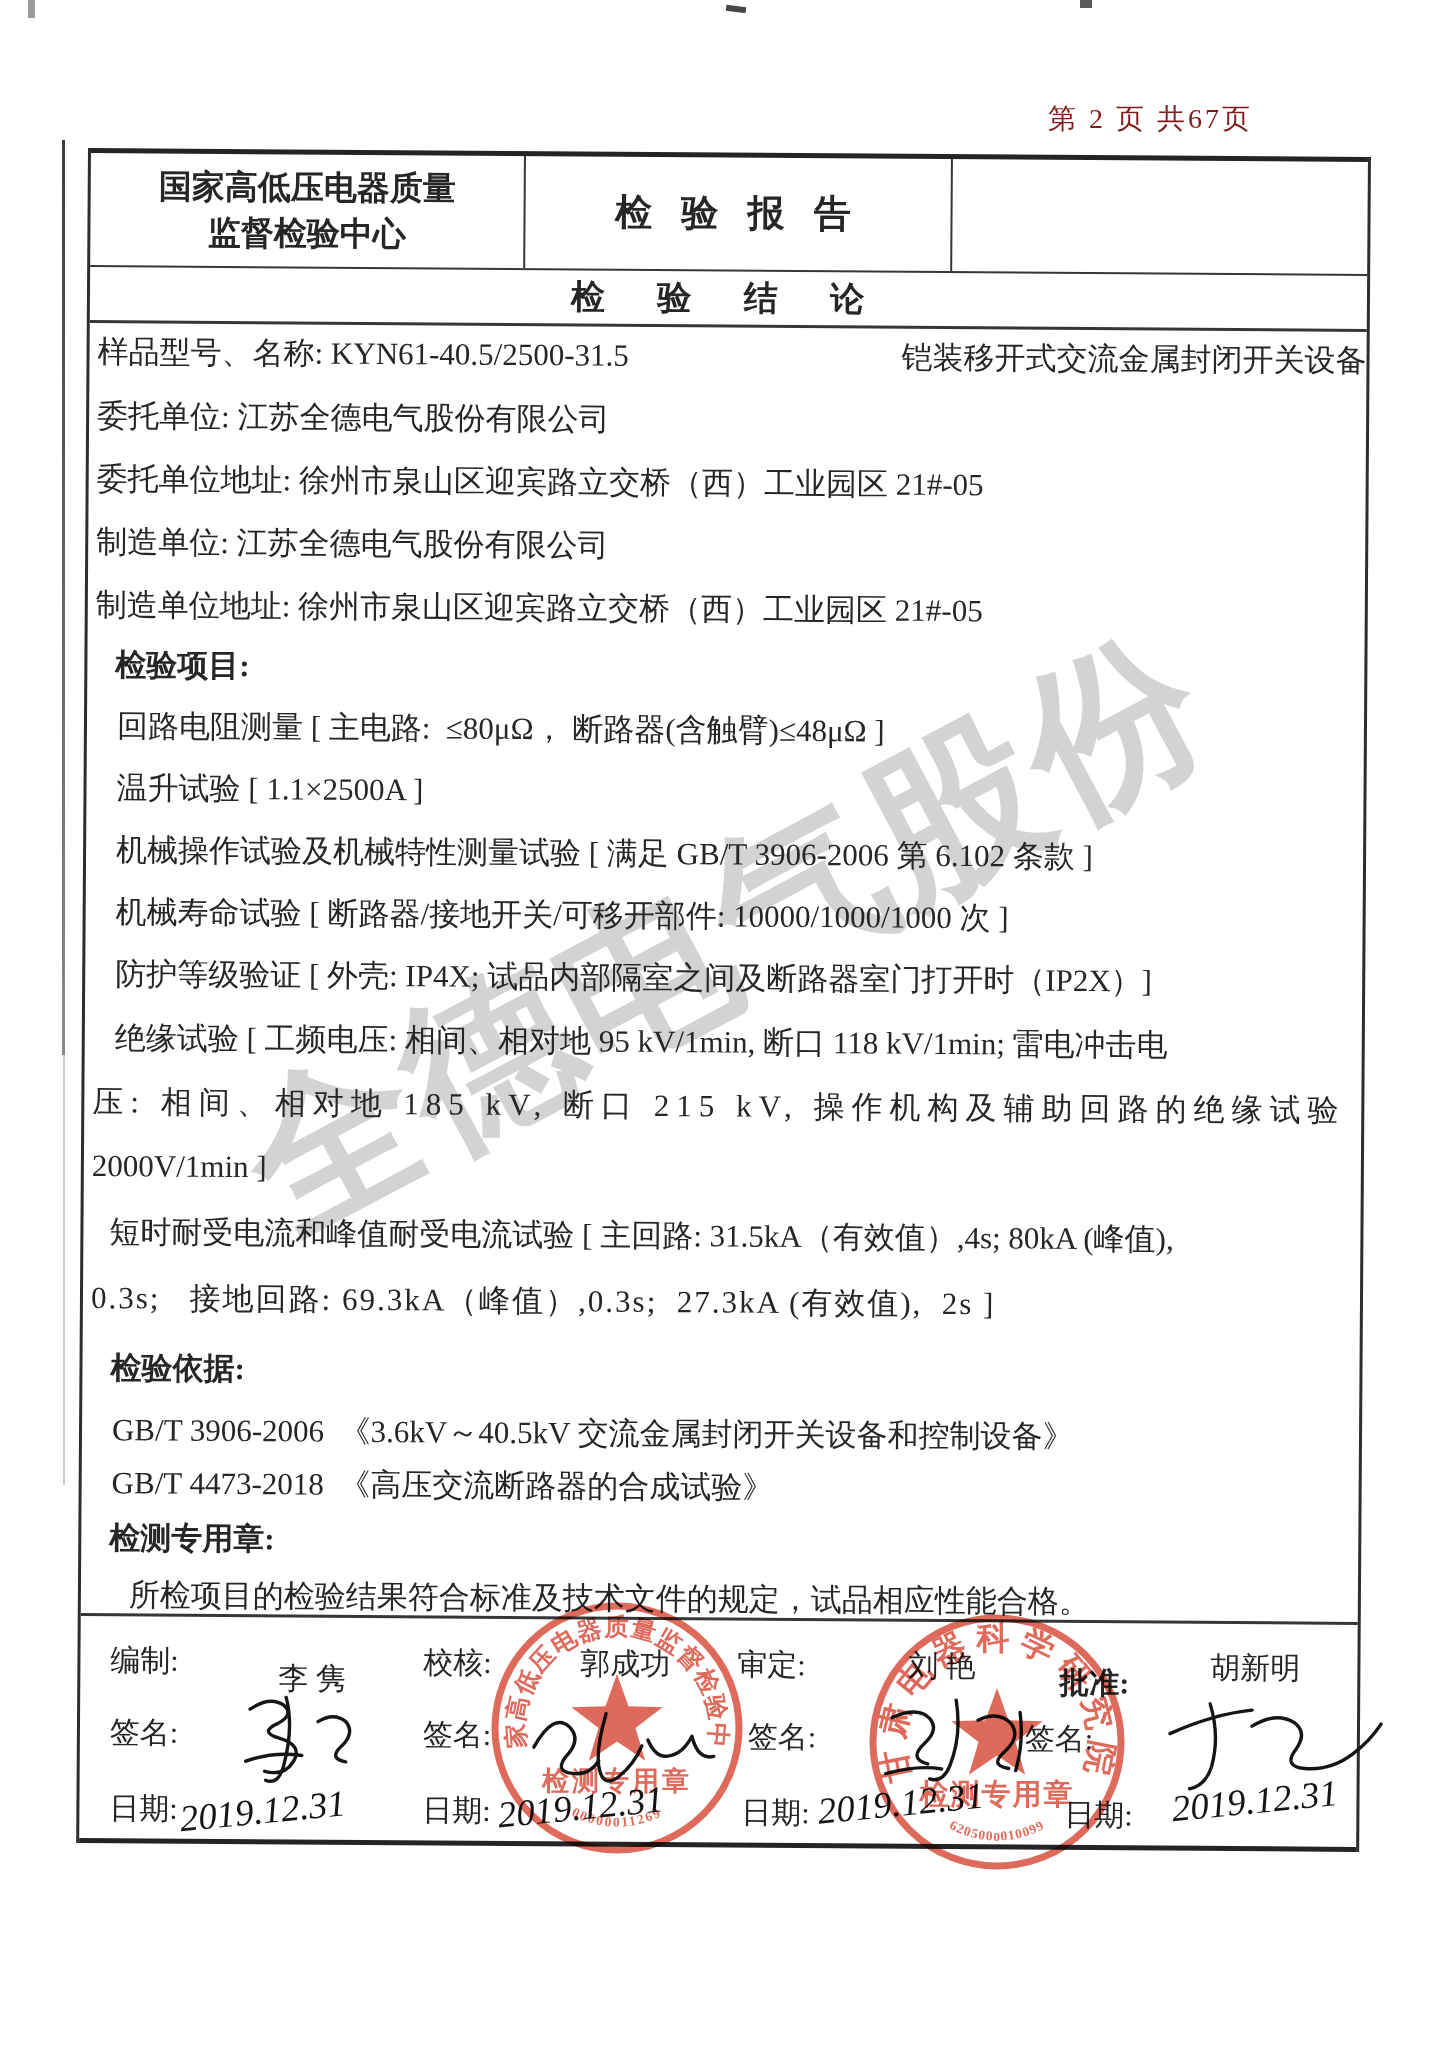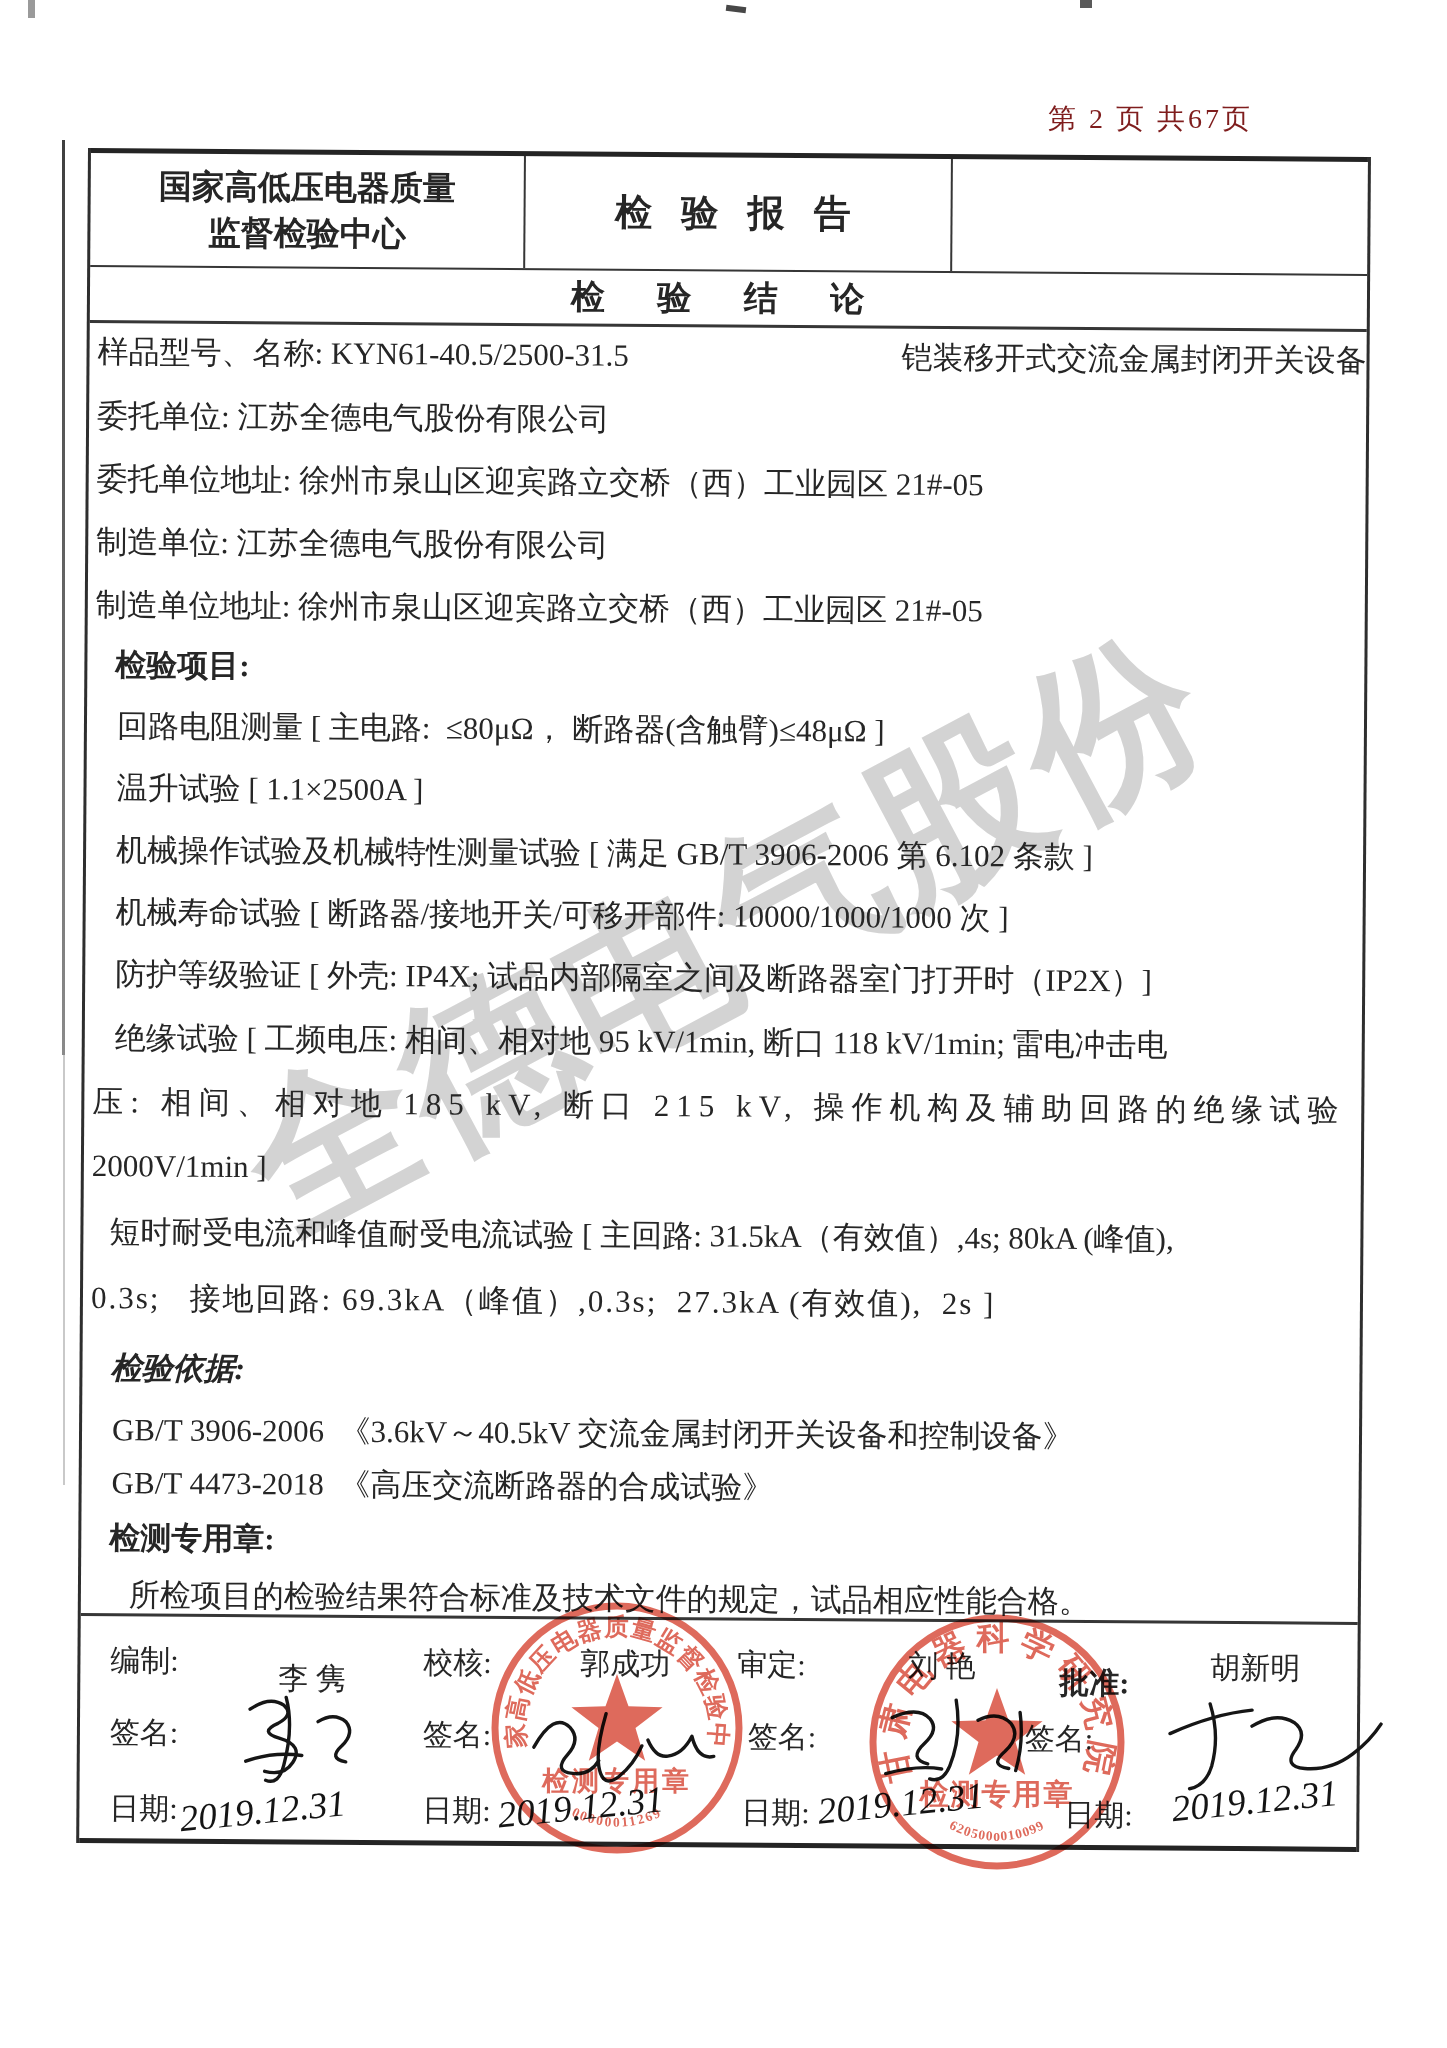--- a/index.html
+++ b/index.html
@@ -109,21 +109,21 @@
       <div class="line" style="left:30px;top:383px;">回路电阻测量 [ 主电路:  ≤80μΩ， 断路器(含触臂)≤48μΩ ]</div>
       <div class="line" style="left:30px;top:445px;">温升试验 [ 1.1×2500A ]</div>
       <div class="line" style="left:30px;top:507px;">机械操作试验及机械特性测量试验 [ 满足 GB/T 3906-2006 第 6.102 条款 ]</div>
       <div class="line" style="left:30px;top:569px;">机械寿命试验 [ 断路器/接地开关/可移开部件: 10000/1000/1000 次 ]</div>
       <div class="line" style="left:30px;top:631px;">防护等级验证 [ 外壳: IP4X; 试品内部隔室之间及断路器室门打开时（IP2X）]</div>
       <div class="line" style="left:30px;top:695px;">绝缘试验 [ 工频电压: 相间、相对地 95 kV/1min, 断口 118 kV/1min; 雷电冲击电</div>
       <div class="line ls-wide" style="left:8px;top:759px;">压: 相间、相对地 185 kV, 断口 215 kV, 操作机构及辅助回路的绝缘试验</div>
       <div class="line" style="left:8px;top:823px;">2000V/1min ]</div>
       <div class="line" style="left:26px;top:889px;">短时耐受电流和峰值耐受电流试验 [ 主回路: 31.5kA（有效值）,4s; 80kA (峰值),</div>
       <div class="line ls-mid" style="left:8px;top:955px;">0.3s;   接地回路: 69.3kA（峰值）,0.3s;  27.3kA (有效值),  2s ]</div>
-      <div class="line lbl" style="left:8px;top:1025px;font-style:italic;">检验依据:</div>
+      <div class="line lbl" style="left:8px;top:1025px;">检验依据:</div>
       <div class="line" style="left:30px;top:1087px;">GB/T 3906-2006  《3.6kV～40.5kV 交流金属封闭开关设备和控制设备》</div>
       <div class="line" style="left:30px;top:1140px;">GB/T 4473-2018  《高压交流断路器的合成试验》</div>
       <div class="line lbl" style="left:8px;top:1195px;">检测专用章:</div>
       <div class="line" style="left:48px;top:1252px;">所检项目的检验结果符合标准及技术文件的规定，试品相应性能合格。</div>
     </div>
 
     <div class="signoff">
 
       <div class="so" style="left:30px;top:24px;text-align:right;">编制:</div>
       <div class="so" style="left:198px;top:24px;margin-top:17px;">李 隽</div>

